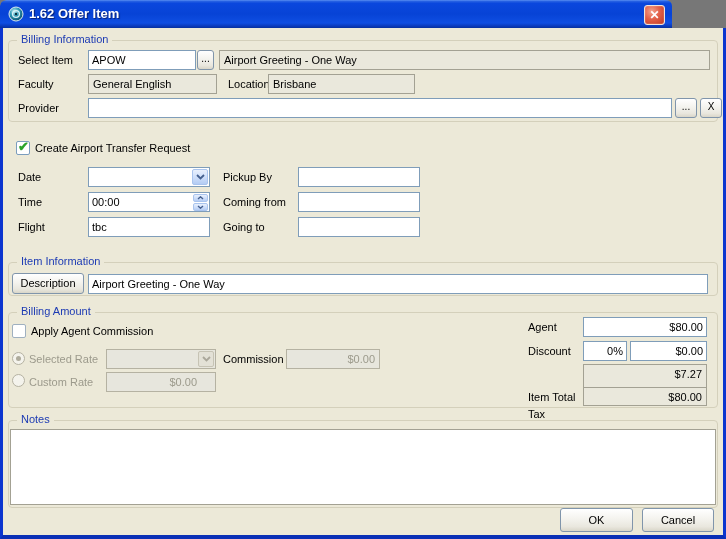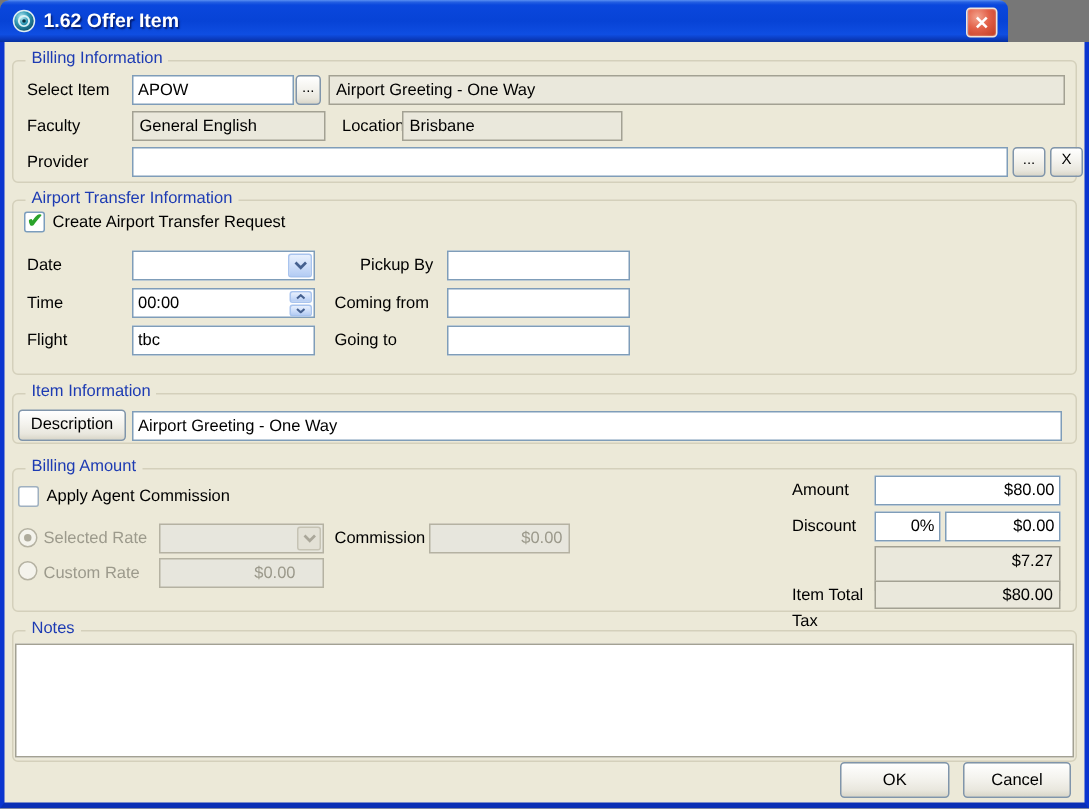--- a/index.html
+++ b/index.html
@@ -143,38 +143,35 @@
   <span class="lbl" style="left:18px; top:74px;">Faculty</span>
   <div class="ro" style="left:88px; top:74px; width:129px; height:20px;">General English</div>
   <span class="lbl" style="left:228px; top:74px;">Location</span>
   <div class="ro" style="left:268px; top:74px; width:147px; height:20px;">Brisbane</div>
 
   <span class="lbl" style="left:18px; top:98px;">Provider</span>
   <input class="txt" style="left: 88px; top: 98px; width: 584px; height: 20px;" value="">
   <div class="btn small" style="left:675px; top:98px; width:22px; height:20px;">...</div>
   <div class="btn small" style="left:700px; top:98px; width:22px; height:20px;">X</div>
 
-  <div class="grp" style="left:8px; top:133px; width:710px; height:117px;">
-    <span class="grp-lbl">Airport Transfer Information</span>
-  </div>
   <div class="cb" style="left:16px; top:141px;">
     <span class="check">✔</span>
   </div>
   <span class="lbl" style="left:35px; top:138px;">Create Airport Transfer Request</span>
 
   <span class="lbl" style="left:18px; top:167px;">Date</span>
   <div class="combo" style="left:88px; top:167px; width:122px; height:20px;">
     <span class="sel-text">26/01/2008</span>
     <div class="drop-btn">
       <svg width="9" height="6" viewBox="0 0 9 6">
         <path d="M1 1 L4.5 4.5 L8 1" stroke="#45608f" stroke-width="1.8" fill="none"></path>
       </svg>
     </div>
   </div>
-  <span class="lbl" style="left:223px; top:167px;margin-left:17px;">Pickup By</span>
+  <span class="lbl" style="left:223px; top:167px;">Pickup By</span>
   <input class="txt" style="left: 298px; top: 167px; width: 122px; height: 20px;" value="">
 
   <span class="lbl" style="left:18px; top:192px;">Time</span>
   <div class="combo" style="left:88px; top:192px; width:122px; height:20px;">
     <span style="position:absolute; left:3px; top:2px; line-height:14px;">00:00</span>
     <div class="spin-btn" style="top:1px;">
       <svg width="7" height="4" viewBox="0 0 7 4">
         <path d="M1 3 L3.5 0.8 L6 3" stroke="#45608f" stroke-width="1.4" fill="none"></path>
       </svg>
     </div>
@@ -214,21 +211,21 @@
       </svg>
     </div>
   </div>
   <span class="lbl" style="left:223px; top:349px;">Commission</span>
   <div class="dis" style="left:286px; top:349px; width:94px; height:20px;">$0.00</div>
 
   <div class="radio" style="left:12px; top:374px;"></div>
   <span class="lbl gray" style="left:29px; top:372px;">Custom Rate</span>
   <div class="dis" style="left:106px; top:372px; width:110px; height:20px; padding-right:18px;">$0.00</div>
 
-  <span class="lbl" style="left:528px; top:317px;">Amount</span>
+  <span class="lbl" style="left:528px; top:317px;">Agent</span>
   <input class="txt money" style="left: 583px; top: 317px; width: 124px; height: 20px;" value="$80.00">
 
   <span class="lbl" style="left:528px; top:341px;">Discount</span>
   <input class="txt money" style="left: 583px; top: 341px; width: 44px; height: 20px;" value="0%">
   <input class="txt money" style="left: 630px; top: 341px; width: 77px; height: 20px;" value="$0.00">
 
   <span class="lbl" style="left:528px; top:364px;margin-top:40px;">Tax</span>
   <div class="ro money" style="left:583px; top:364px; width:124px; height:30px;">$7.27</div>
 
   <span class="lbl" style="left:528px; top:387px;">Item Total</span>

